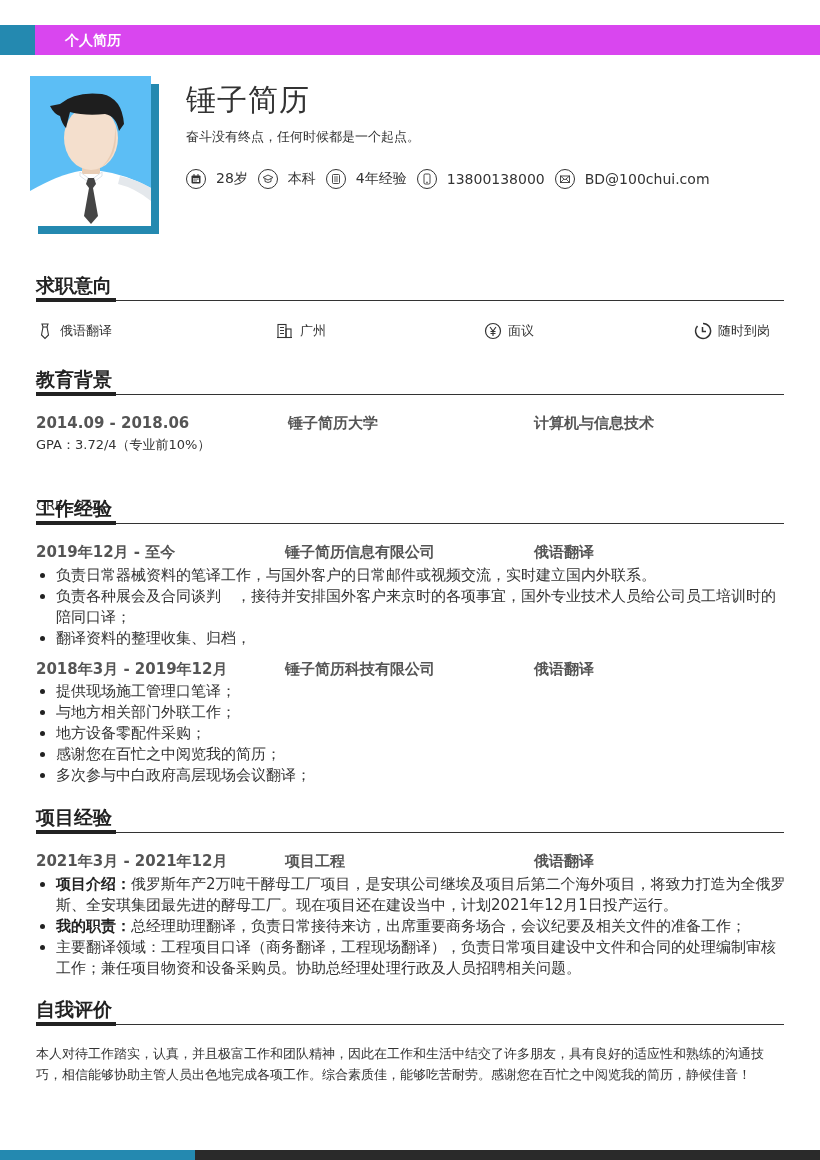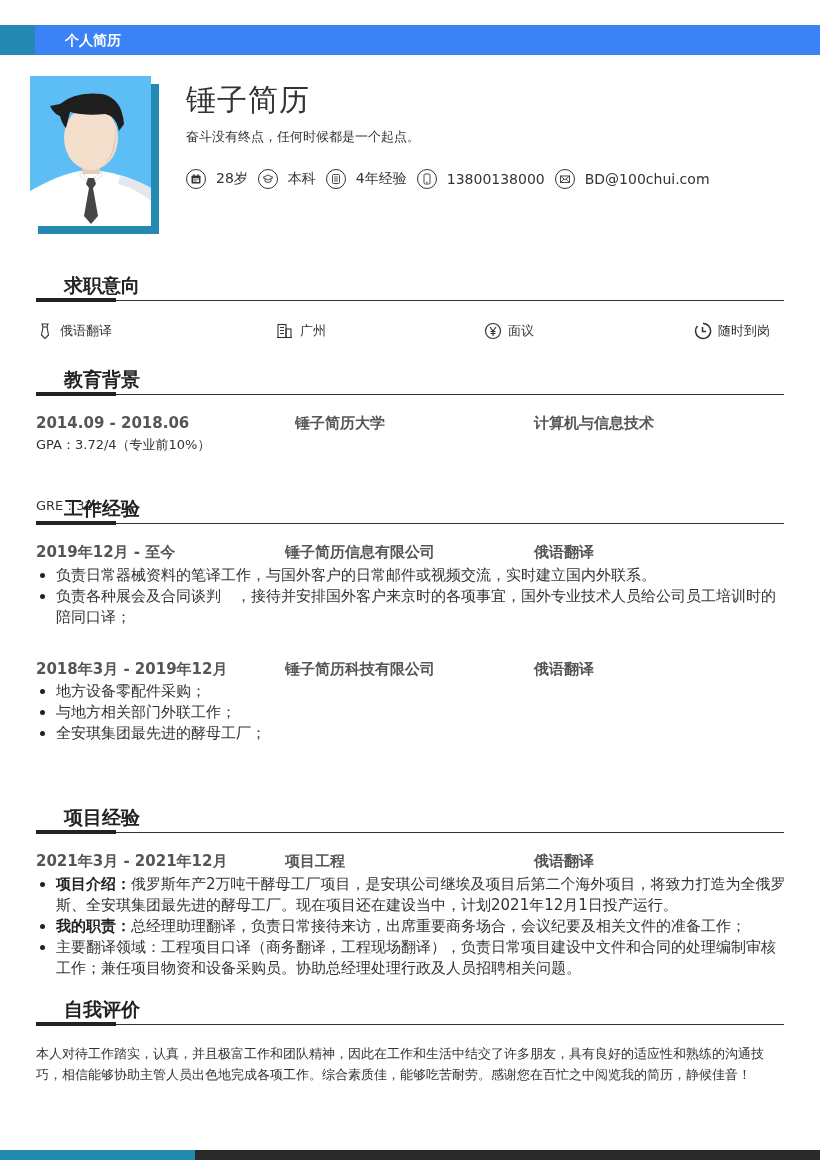--- a/index.html
+++ b/index.html
@@ -1,34 +1,34 @@
 <!DOCTYPE html>
 <html><head>
 <meta charset="utf-8">
 <style>
   * { box-sizing: border-box; margin: 0; padding: 0; }
   html, body { width: 820px; height: 1160px; background: #ffffff; }
   body { font-family: "DejaVu Sans", "Liberation Sans", sans-serif; color: #333; position: relative; overflow: hidden; font-size: 13px; }
 
-  .topbar { position: absolute; top: 25px; left: 0; width: 820px; height: 30px; background: #3b82f6; }
+  .topbar { position: absolute; top: 25px; left: 0; width: 820px; height: 30px; background: #d946ef; }
   .topbar .accent { position: absolute; left: 0; top: 0; width: 35px; height: 30px; background: #2489b0; }
   .topbar .title { position: absolute; left: 65px; top: 0; line-height: 30px; color: #fff; font-weight: bold; font-size: 14px; }
 
   .photo-wrap { position: absolute; left: 30px; top: 76px; width: 130px; height: 158px; }
   .photo-shadow { position: absolute; left: 8px; top: 8px; width: 121px; height: 150px; background: #2489b0; }
   .photo { position: absolute; left: 0; top: 0; width: 121px; height: 150px; background: #5cbef5; overflow: hidden; }
 
   .name { position: absolute; left: 186px; top: 80px; font-size: 30px; color: #333; letter-spacing: 1px; }
   .motto { position: absolute; left: 186px; top: 128px; font-size: 13px; color: #333; }
   .info-row { position: absolute; left: 186px; top: 167px; display: flex; align-items: center; height: 24px; font-size: 14px; color: #333; }
   .info-item { display: flex; align-items: center; margin-right: 10px; }
   .info-icon { width: 20px; height: 20px; border: 1px solid #333; border-radius: 50%; display: inline-flex; align-items: center; justify-content: center; margin-right: 10px; }
   .info-icon svg { width: 12px; height: 12px; }
 
-  .section-title { position: absolute; left: 36px; font-size: 19px; font-weight: bold; color: #222; margin-left: 28px; }
+  .section-title { position: absolute; left: 36px; font-size: 19px; font-weight: bold; color: #222; }
   .section-line { position: absolute; left: 36px; width: 748px; height: 1px; background: #333; }
   .section-line .thick { position: absolute; left: 0; top: -2px; width: 80px; height: 4px; background: #222; }
 
   .intent-row { position: absolute; top: 322px; left: 36px; width: 748px; height: 22px; font-size: 13px; color: #333; }
   .intent-item { position: absolute; top: 0; display: flex; align-items: center; }
   .intent-item svg { width: 18px; height: 18px; margin-right: 6px; }
 
   .row3 { position: absolute; left: 36px; width: 748px; height: 20px; font-size: 15px; font-weight: bold; color: #555; }
   .row3 span { position: absolute; top: 0; }
   .line { position: absolute; left: 36px; font-size: 13px; color: #333; }
@@ -169,50 +169,53 @@
   </div>
 </div>
 
 <div class="section-title" style="top:367px;">教育背景</div>
 <div class="section-line" style="top:394px;">
     <div class="thick"></div>
   </div>
 
 <div class="row3" style="top:414px;">
   <span style="left:0;">2014.09 - 2018.06</span>
-  <span style="left:259px;">锤子简历大学</span>
+  <span style="left:252px;">锤子简历大学</span>
   <span style="left:498px;">计算机与信息技术</span>
 </div>
 <div class="line" style="top:436px;">GPA：3.72/4（专业前10%）</div>
 <div class="line" style="top:457px;margin-top:40px;">GRE：324</div>
 
 <div class="section-title" style="top:496px;">工作经验</div>
 <div class="section-line" style="top:523px;">
     <div class="thick"></div>
   </div>
 
 <div class="row3" style="top:543px;">
   <span style="left:0;">2019年12月 - 至今</span>
   <span style="left:249px;">锤子简历信息有限公司</span>
   <span style="left:498px;">俄语翻译</span>
 </div>
 <ul class="bullets" style="top:565px;">
   <li>负责日常器械资料的笔译工作，与国外客户的日常邮件或视频交流，实时建立国内外联系。</li>
   <li>负责各种展会及合同谈判　，接待并安排国外客户来京时的各项事宜，国外专业技术人员给公司员工培训时的陪同口译；</li>
+  <li>翻译资料的整理收集、归档，</li>
 </ul>
 
 <div class="row3" style="top:660px;">
   <span style="left:0;">2018年3月 - 2019年12月</span>
   <span style="left:249px;">锤子简历科技有限公司</span>
   <span style="left:498px;">俄语翻译</span>
 </div>
 <ul class="bullets" style="top:681px;">
+  <li>提供现场施工管理口笔译；</li>
+  <li>与地方相关部门外联工作；</li>
   <li>地方设备零配件采购；</li>
-  <li>与地方相关部门外联工作；</li>
-  <li>全安琪集团最先进的酵母工厂；</li>
+  <li>感谢您在百忙之中阅览我的简历；</li>
+  <li>多次参与中白政府高层现场会议翻译；</li>
 </ul>
 
 <div class="section-title" style="top:805px;">项目经验</div>
 <div class="section-line" style="top:832px;">
     <div class="thick"></div>
   </div>
 
 <div class="row3" style="top:852px;">
   <span style="left:0;">2021年3月 - 2021年12月</span>
   <span style="left:249px;">项目工程</span>

